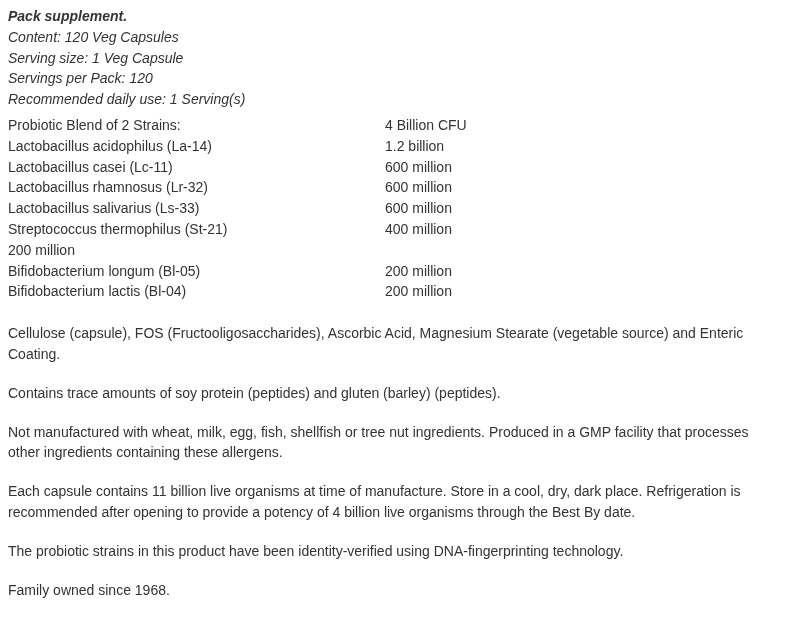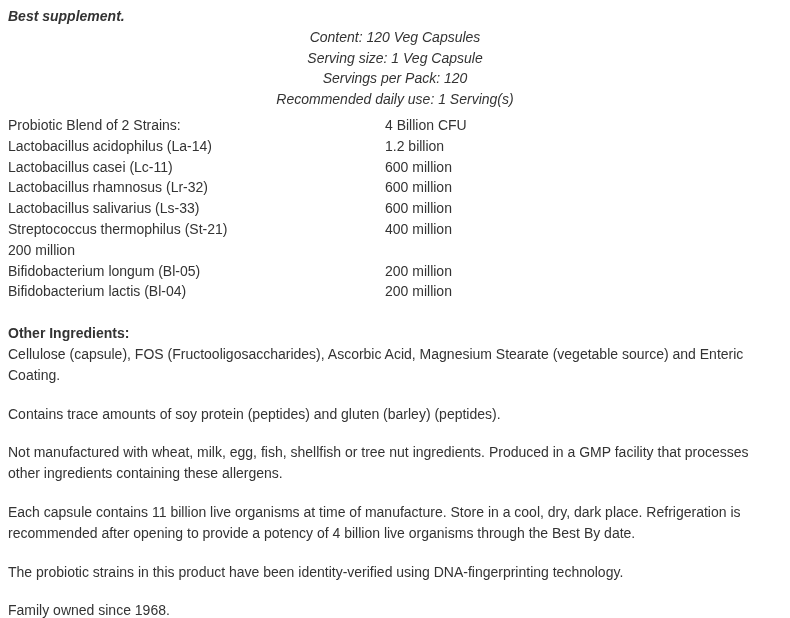--- a/index.html
+++ b/index.html
@@ -11,38 +11,38 @@
     background: #ffffff;
     color: #333333;
     font-family: "Liberation Sans", sans-serif;
     font-size: 14px;
     line-height: 20.8px;
     padding: 6px 8px 0 8px;
   }
   
   .intro { font-style: italic; margin: 0 0 5px 0; }
   .intro-title { font-weight: 700; }
-  .intro-line { font-weight: 400; text-align: center; }
+  .intro-line { font-weight: 400; }
   
   .facts { margin: 0 0 21px 0; }
   .fact-row { display: flex; }
   .fact-label { width: 377px; flex: 0 0 377px; }
   .fact-value { flex: 1; }
   
   .oi-heading { font-weight: 700; }
   .para { margin: 18px 0 0 0; }
   .para.first { margin: 0; }
 </style>
 </head>
 <body>
 
 <div>
 
   <div class="intro">
-    <div class="intro-title">Best supplement.</div>
+    <div class="intro-title">Pack supplement.</div>
     <div class="intro-line">Content: 120 Veg Capsules</div>
     <div class="intro-line">Serving size: 1 Veg Capsule</div>
     <div class="intro-line">Servings per Pack: 120</div>
     <div class="intro-line">Recommended daily use: 1 Serving(s)</div>
   </div>
 
   <div class="facts">
     <div class="fact-row">
       <span class="fact-label">Probiotic Blend of 2 Strains:</span>
       <span class="fact-value">4 Billion CFU</span>
@@ -74,21 +74,20 @@
       <span class="fact-label">Bifidobacterium longum (Bl-05)</span>
       <span class="fact-value">200 million</span>
     </div>
     <div class="fact-row">
       <span class="fact-label">Bifidobacterium lactis (Bl-04)</span>
       <span class="fact-value">200 million</span>
     </div>
   </div>
 
   <div class="para first">
-    <div class="oi-heading">Other Ingredients:</div>
     <div>Cellulose (capsule), FOS (Fructooligosaccharides), Ascorbic Acid, Magnesium Stearate (vegetable source) and Enteric Coating.</div>
   </div>
 
   <p class="para">Contains trace amounts of soy protein (peptides) and gluten (barley) (peptides).</p>
   <p class="para">Not manufactured with wheat, milk, egg, fish, shellfish or tree nut ingredients. Produced in a GMP facility that processes other ingredients containing these allergens.</p>
   <p class="para">Each capsule contains 11 billion live organisms at time of manufacture. Store in a cool, dry, dark place. Refrigeration is recommended after opening to provide a potency of 4 billion live organisms through the Best By date.</p>
   <p class="para">The probiotic strains in this product have been identity-verified using DNA-fingerprinting technology.</p>
   <p class="para">Family owned since 1968.</p>
 
 </div>

